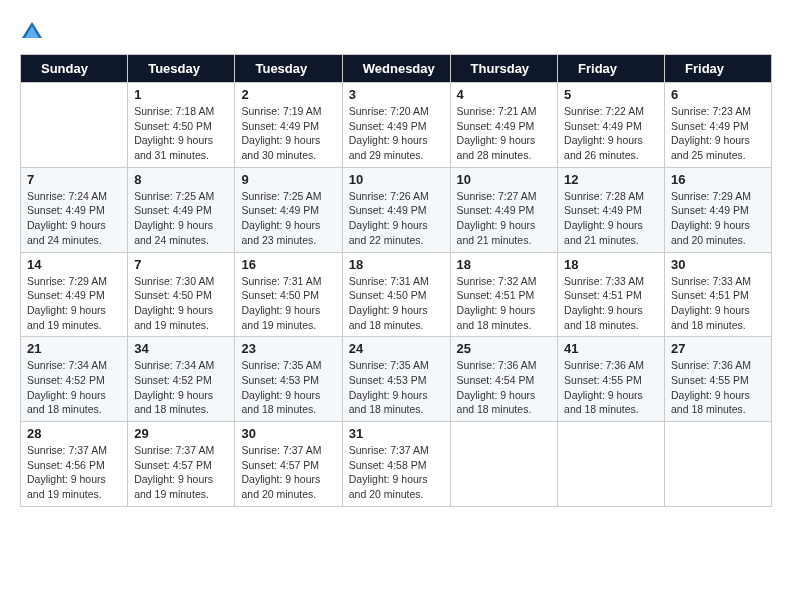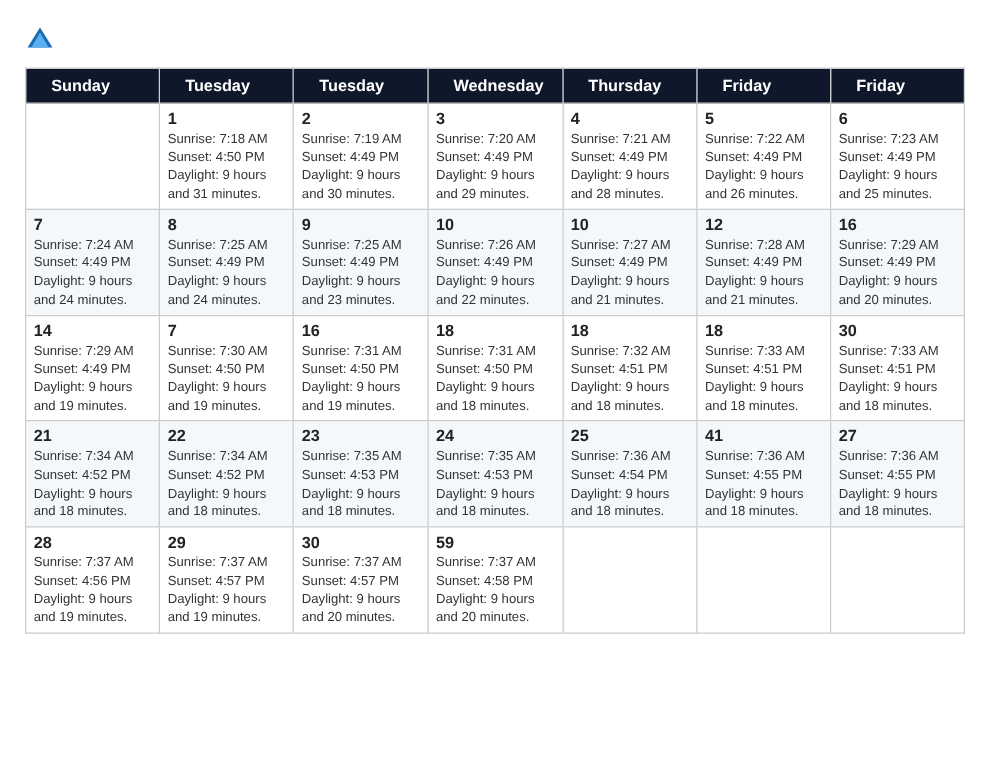--- a/index.html
+++ b/index.html
@@ -206,21 +206,21 @@
           <span class="day-number">30</span>
           <div class="day-info">Sunrise: 7:33 AM<br>Sunset: 4:51 PM<br>Daylight: 9 hours and 18 minutes.</div>
         </td>
       </tr>
       <tr>
         <td>
           <span class="day-number">21</span>
           <div class="day-info">Sunrise: 7:34 AM<br>Sunset: 4:52 PM<br>Daylight: 9 hours and 18 minutes.</div>
         </td>
         <td>
-          <span class="day-number">22</span>
+          <span class="day-number">34</span>
           <div class="day-info">Sunrise: 7:34 AM<br>Sunset: 4:52 PM<br>Daylight: 9 hours and 18 minutes.</div>
         </td>
         <td>
           <span class="day-number">23</span>
           <div class="day-info">Sunrise: 7:35 AM<br>Sunset: 4:53 PM<br>Daylight: 9 hours and 18 minutes.</div>
         </td>
         <td>
           <span class="day-number">24</span>
           <div class="day-info">Sunrise: 7:35 AM<br>Sunset: 4:53 PM<br>Daylight: 9 hours and 18 minutes.</div>
         </td>
@@ -244,21 +244,21 @@
         </td>
         <td>
           <span class="day-number">29</span>
           <div class="day-info">Sunrise: 7:37 AM<br>Sunset: 4:57 PM<br>Daylight: 9 hours and 19 minutes.</div>
         </td>
         <td>
           <span class="day-number">30</span>
           <div class="day-info">Sunrise: 7:37 AM<br>Sunset: 4:57 PM<br>Daylight: 9 hours and 20 minutes.</div>
         </td>
         <td>
-          <span class="day-number">59</span>
+          <span class="day-number">31</span>
           <div class="day-info">Sunrise: 7:37 AM<br>Sunset: 4:58 PM<br>Daylight: 9 hours and 20 minutes.</div>
         </td>
         <td class="empty-cell"></td>
         <td class="empty-cell"></td>
         <td class="empty-cell"></td>
       </tr>
     </tbody>
 </table>
 
 </body></html>

